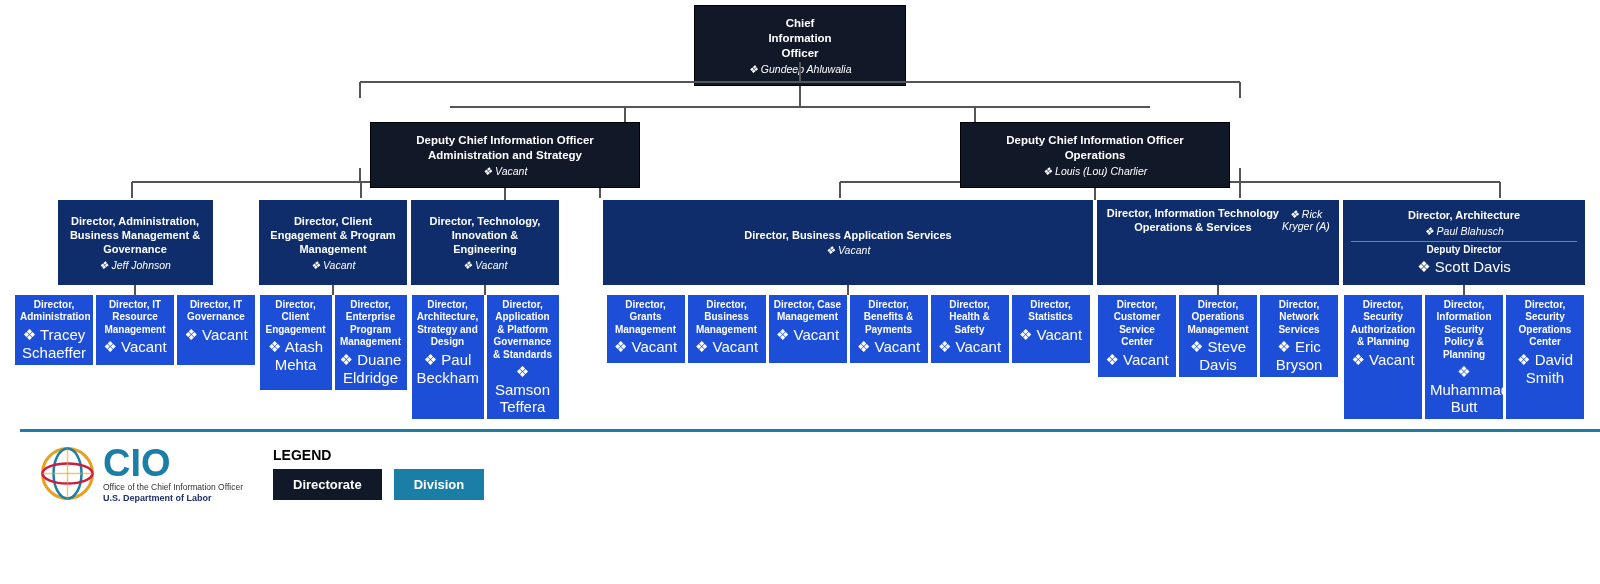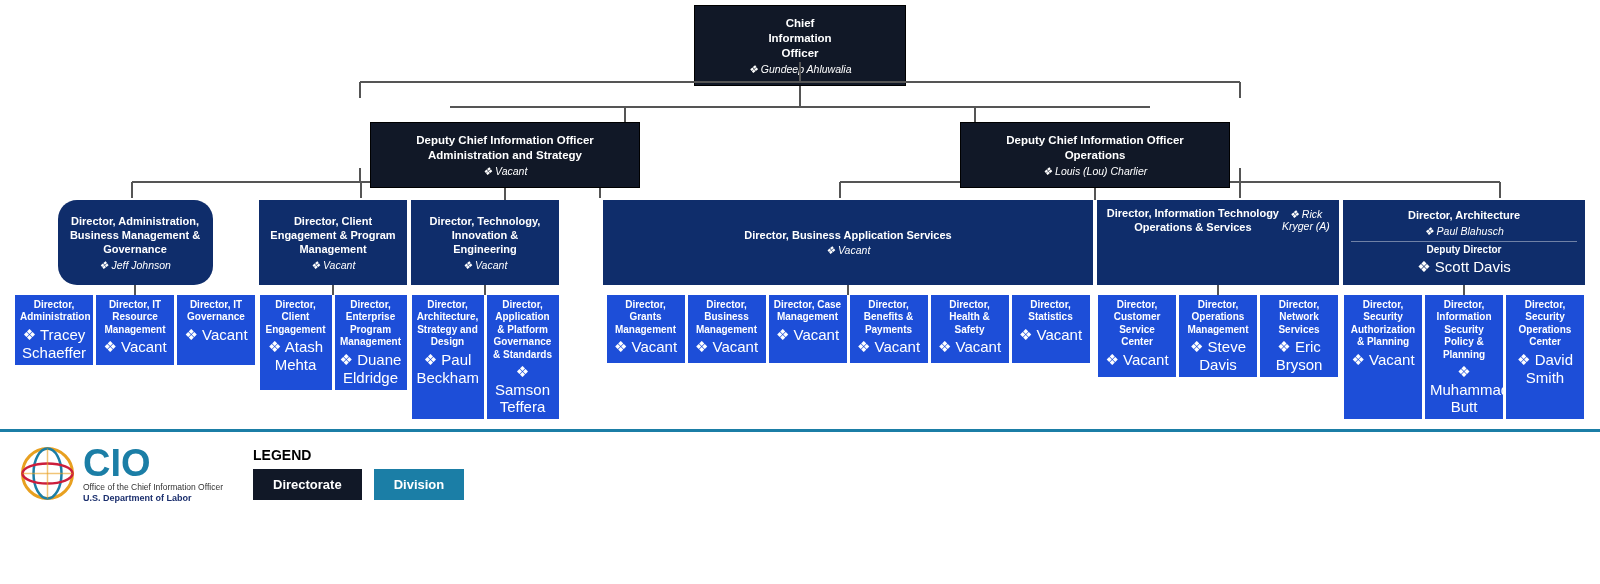--- a/index.html
+++ b/index.html
@@ -34,20 +34,21 @@
       position: relative;
     }
 
     .footer {
       border-top: 3px solid #1b7ea6;
       margin-top: 10px;
       padding: 12px 20px;
       display: flex;
       align-items: center;
       gap: 30px;
+      margin-left: 20px;
     }
 
     .legend-box {
       display: flex;
       align-items: center;
       gap: 12px;
     }
     .legend-title {
       font-weight: bold;
       font-size: 14px;
@@ -150,21 +151,21 @@
   <div style="display:flex; justify-content:space-around; padding:0 200px;">
     <div style="width:2px; height:12px; background:#555;"></div>
     <div style="width:2px; height:12px; background:#555;"></div>
   </div>
 
   <div style="position:relative; display:flex; justify-content:space-between; gap:4px; padding:0 5px;">
 
     <div style="display:flex; gap:4px;">
 
       <div style="display:flex; flex-direction:column; align-items:center;">
-        <div class="box-navy" style="width:155px; min-height:85px; display:flex; flex-direction:column; justify-content:center;border-radius:19px;">
+        <div class="box-navy" style="width:155px; min-height:85px; display:flex; flex-direction:column; justify-content:center;">
           <div class="node-t" style="font-size:11px; font-weight:bold;">Director, Administration, Business Management &amp; Governance</div>
           <div class="node-n">❖ Jeff Johnson</div>
         </div>
         <div style="width:2px; height:10px; background:#555;"></div>
         <div style="display:flex; gap:3px;">
           <div class="box-teal" style="width:78px; min-height:68px;">
             <div class="node-t-sm">Director, Administration</div>
             <div class="node-n-sm">❖ Tracey Schaeffer</div>
           </div>
           <div class="box-teal" style="width:78px; min-height:68px;">

